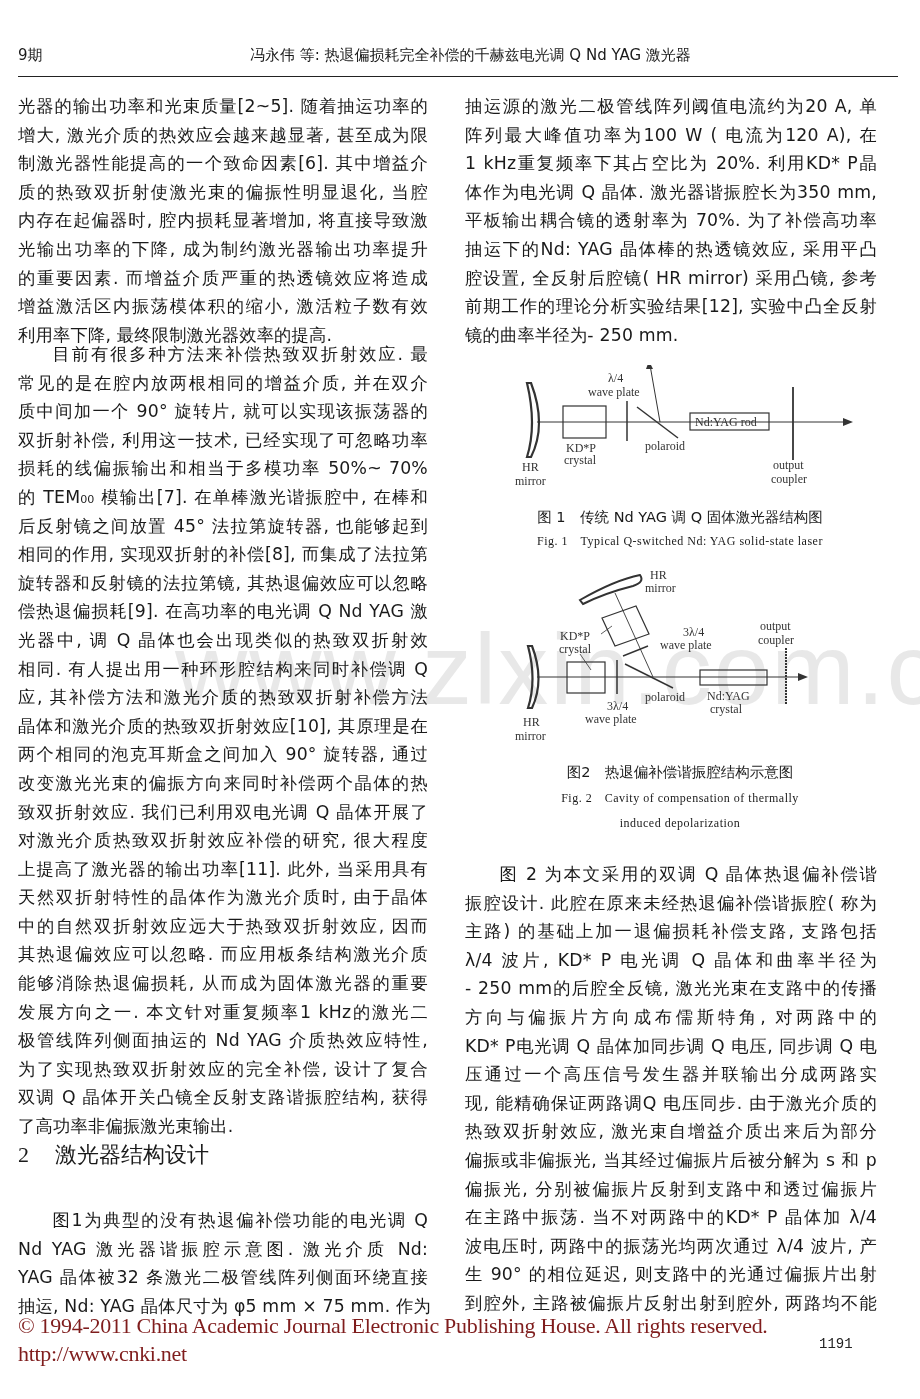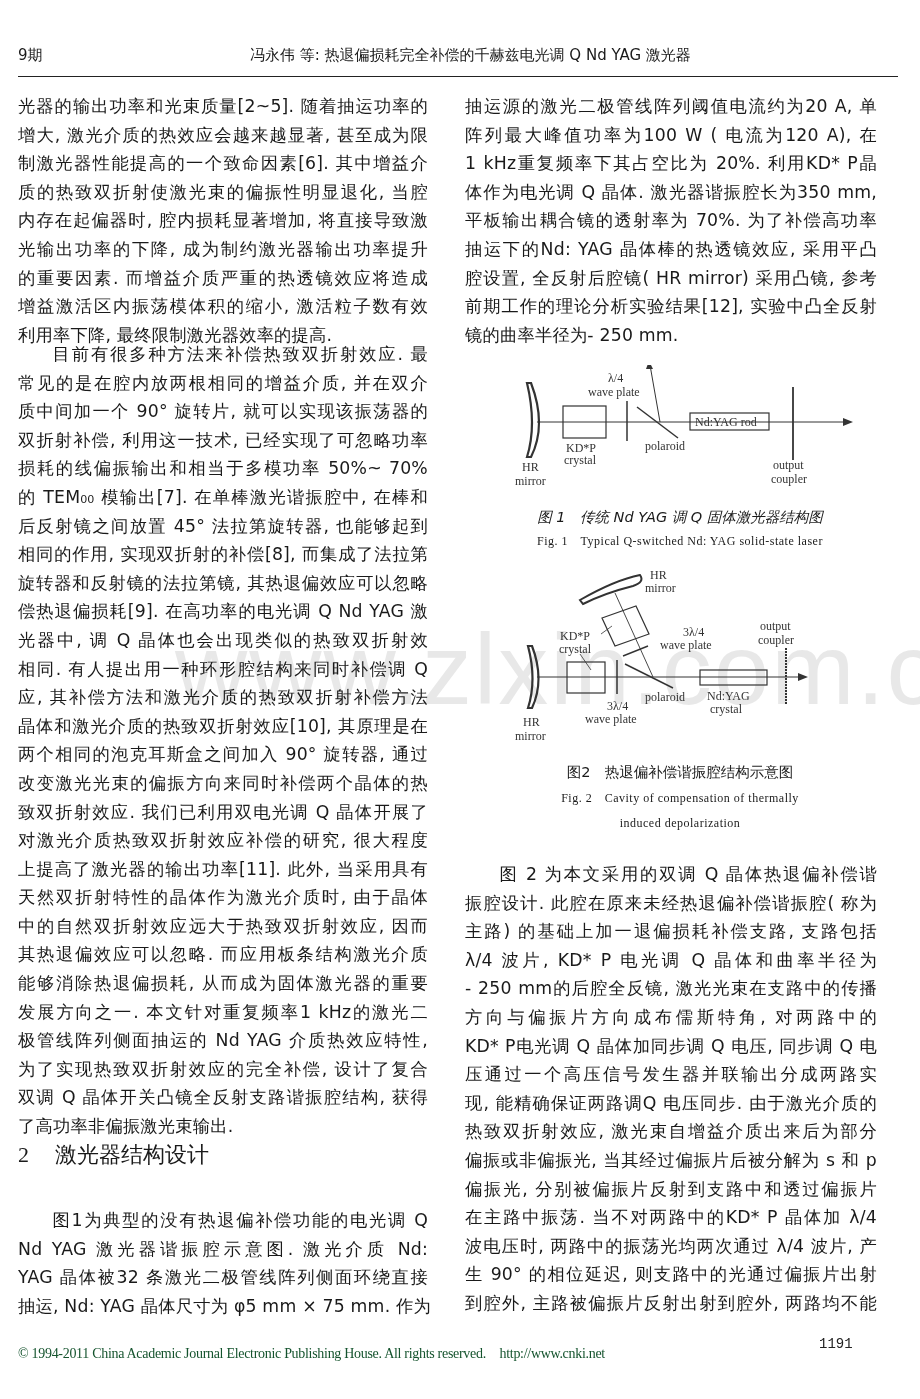--- a/index.html
+++ b/index.html
@@ -19,21 +19,21 @@
   .left-col3 { left:18px; top:1206px; width:410px; }
   .right-col { left:465px; top:92px; width:412px; }
   .right-col2 { left:465px; top:860px; width:412px; }
   .fig { position:absolute; }
   .fig svg text { font-family:"Liberation Serif","DejaVu Serif",serif; fill:#333; }
   .cap { position:absolute; width:420px; left:470px; text-align:center; }
   .cap-zh { font-size:14.5px; }
   .cap-en { font-size:12px; font-family:"Liberation Serif","DejaVu Serif",serif; letter-spacing:0.5px; }
   .watermark { position:absolute; left:175px; top:612px; font-size:100px; color:rgba(190,190,190,0.35);
                font-family:"Liberation Sans",sans-serif; letter-spacing:2px; pointer-events:none; }
-  .footer { position:absolute; left:18px; top:1345px; font-size:14px; color:#14532d;
+  .footer { position:absolute; left:18px; top:1311px; font-size:22px; color:#7f1d1d;
             font-family:"Liberation Serif","DejaVu Serif",serif; letter-spacing:-0.3px; }
   .pageno { position:absolute; left:819px; top:1336px; font-size:14px; color:#222;
             font-family:Liberation Mono, monospace; }
 </style>
 </head>
 <body>
 
 <div class="header">
   <span class="hdr-left">9期</span>
   <span class="hdr-center">冯永伟 等: 热退偏损耗完全补偿的千赫兹电光调 Q Nd YAG 激光器</span>
@@ -134,21 +134,21 @@
     <text x="83" y="31" font-size="12">wave plate</text>
     <text x="140" y="85" font-size="12">polaroid</text>
     <text x="61" y="87" font-size="12">KD*P</text>
     <text x="59" y="99" font-size="12">crystal</text>
     <text x="17" y="106" font-size="12">HR</text>
     <text x="10" y="120" font-size="12">mirror</text>
     <text x="268" y="104" font-size="12">output</text>
     <text x="266" y="118" font-size="12">coupler</text>
   </svg>
 </div>
-<div class="cap cap-zh" style="top:508px;font-style:italic;">图 1　传统 Nd YAG 调 Q 固体激光器结构图</div>
+<div class="cap cap-zh" style="top:508px;">图 1　传统 Nd YAG 调 Q 固体激光器结构图</div>
 <div class="cap cap-en" style="top:533px;">Fig. 1　Typical Q-switched Nd: YAG solid-state laser</div>
 
 <div class="fig" style="left:505px; top:560px; width:360px; height:185px;">
   <svg width="360" height="185" viewBox="0 0 360 185">
     <g stroke="#333" fill="none">
 
       <path d="M75,40 Q110,20 135,15 Q140,22 128,26 Q100,33 78,44 Z" stroke-width="2"></path>
 
       <line x1="110" y1="33" x2="148" y2="117" stroke-width="0.9"></line>
 

